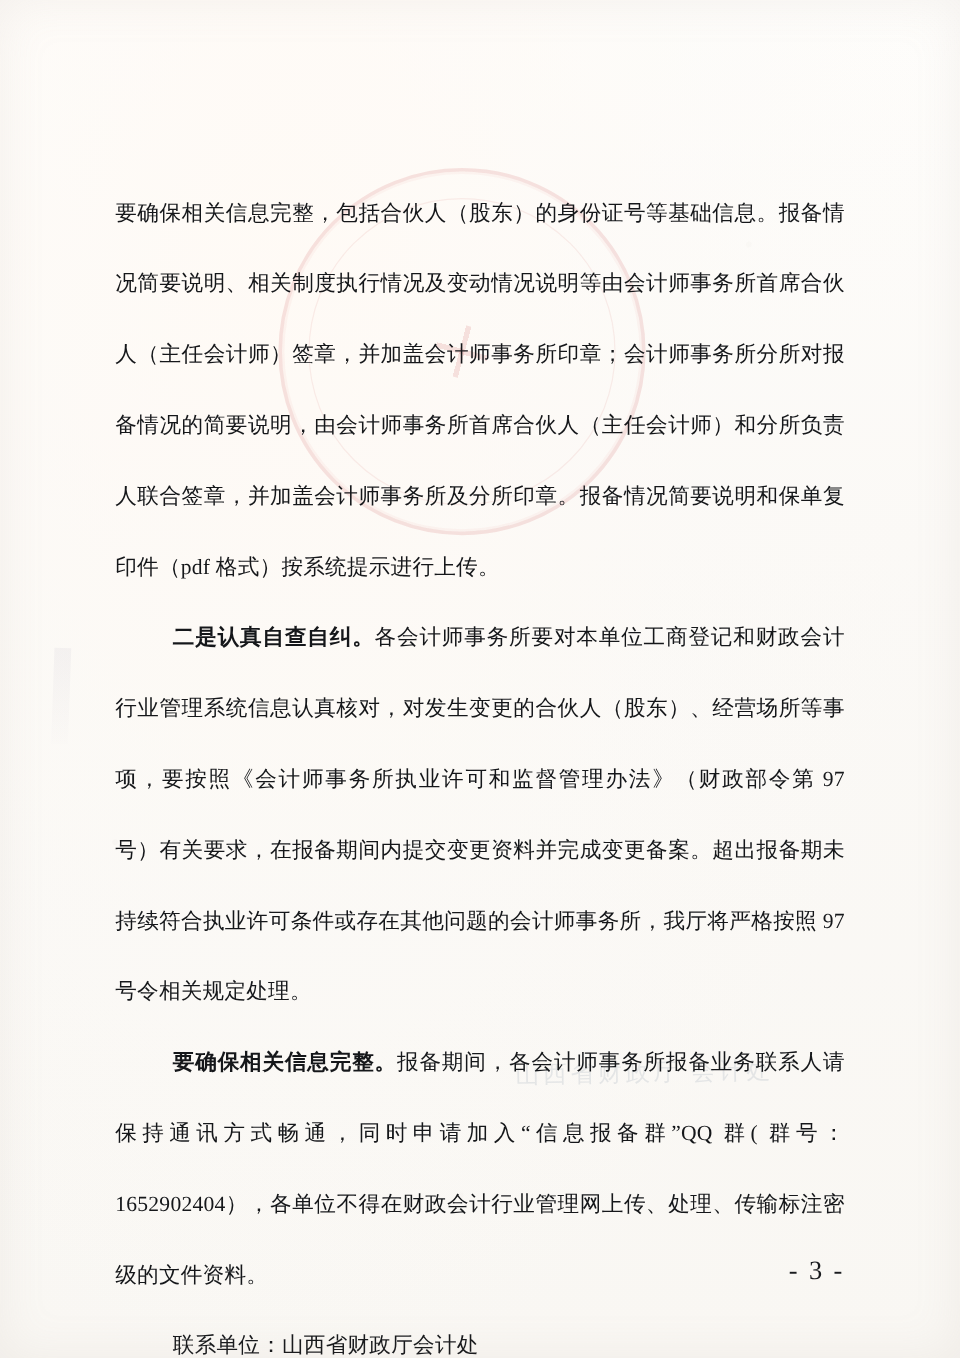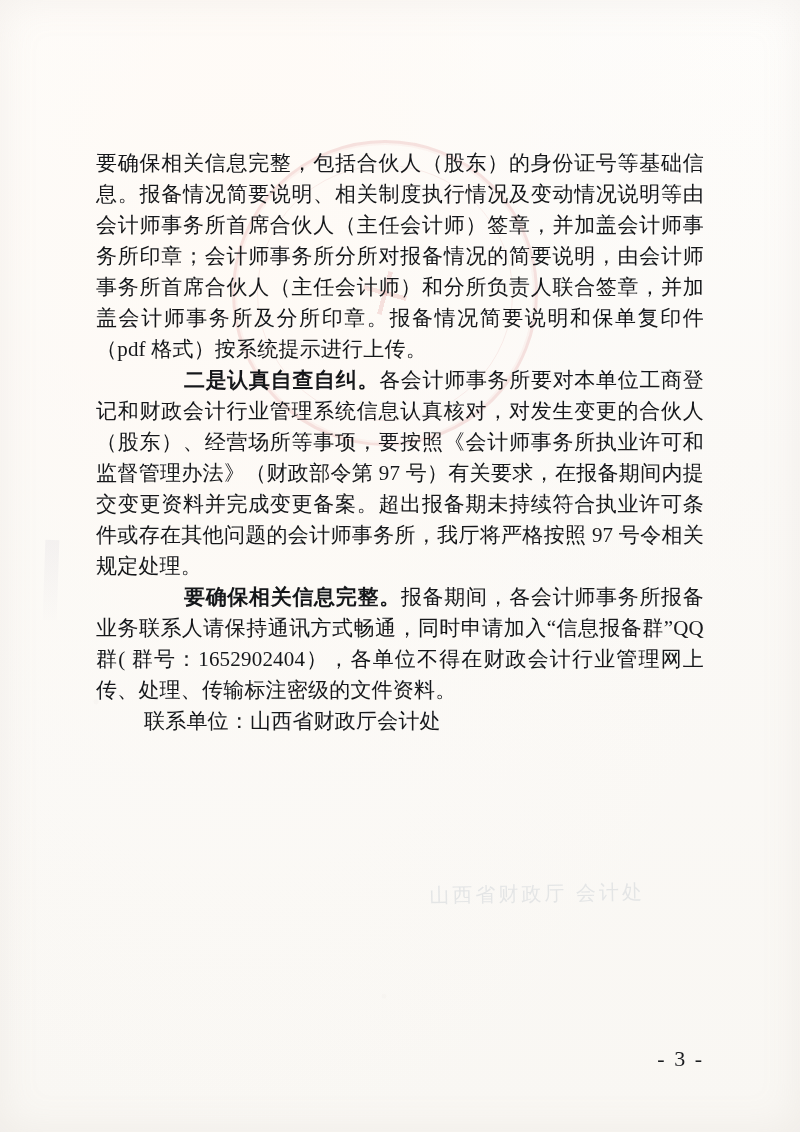--- a/index.html
+++ b/index.html
@@ -99,36 +99,35 @@
 
   .content {
     position: absolute;
     left: 96px;
     top: 148px;
     width: 608px;
   }
 
   p.para {
     margin: 0 0 0 0;
-    font-size: 21px;
-    line-height: 31px;
+    font-size: 18px;
+    line-height: 59px;
     color: #15171a;
     text-align: justify;
     text-justify: inter-ideograph;
     letter-spacing: 0.2px;
     font-family: "Liberation Serif", "DejaVu Serif", serif;
   }
 
   p.indent {
     text-indent: 48px;
   }
 
   .lead {
     font-weight: bold;
-    margin-left: 40px;
   }
 
   .contact {
     margin-top: 36px;
     text-indent: 48px;
     font-size: 23.5px;
     line-height: 51px;
     color: #15171a;
   }
 

